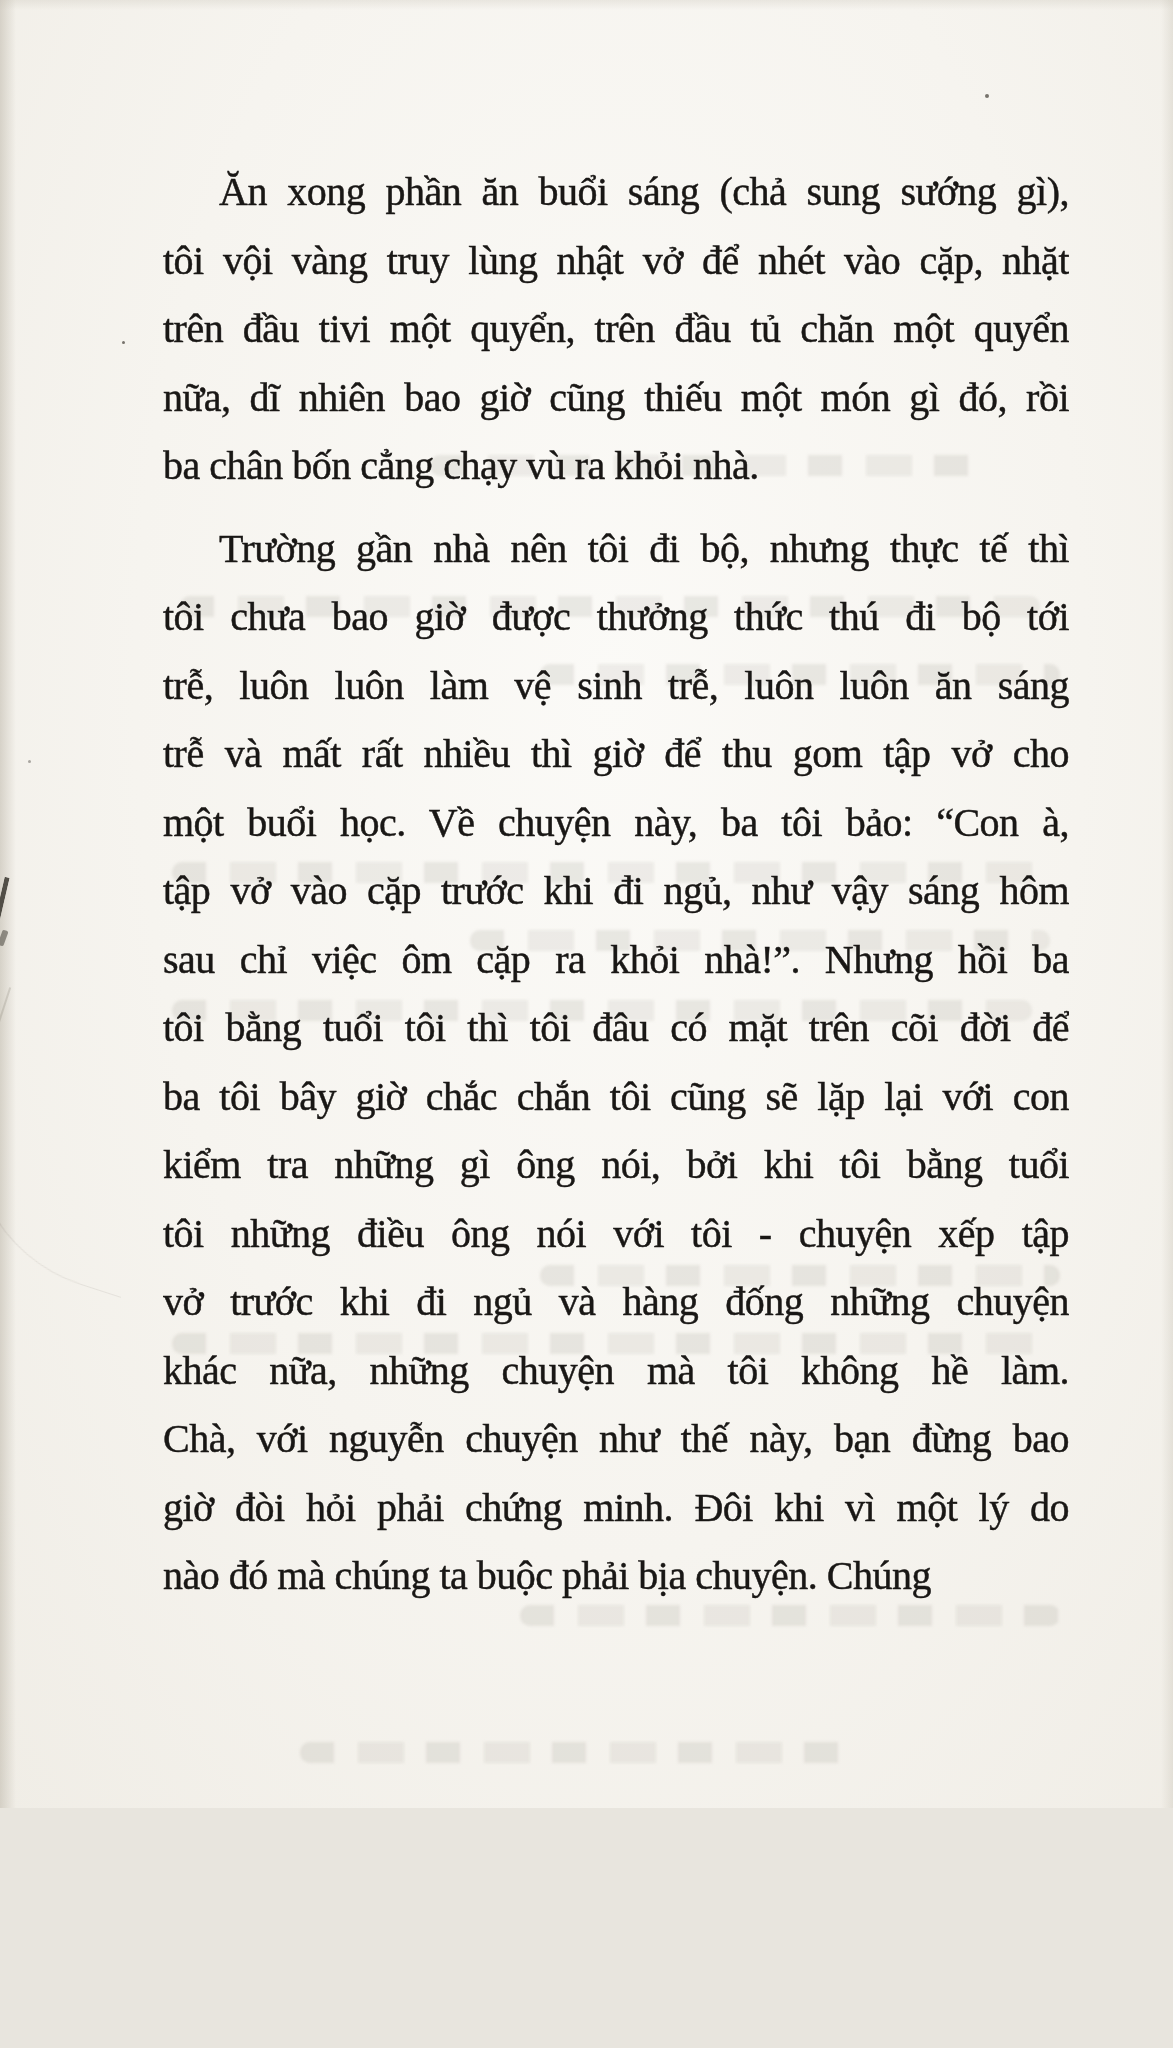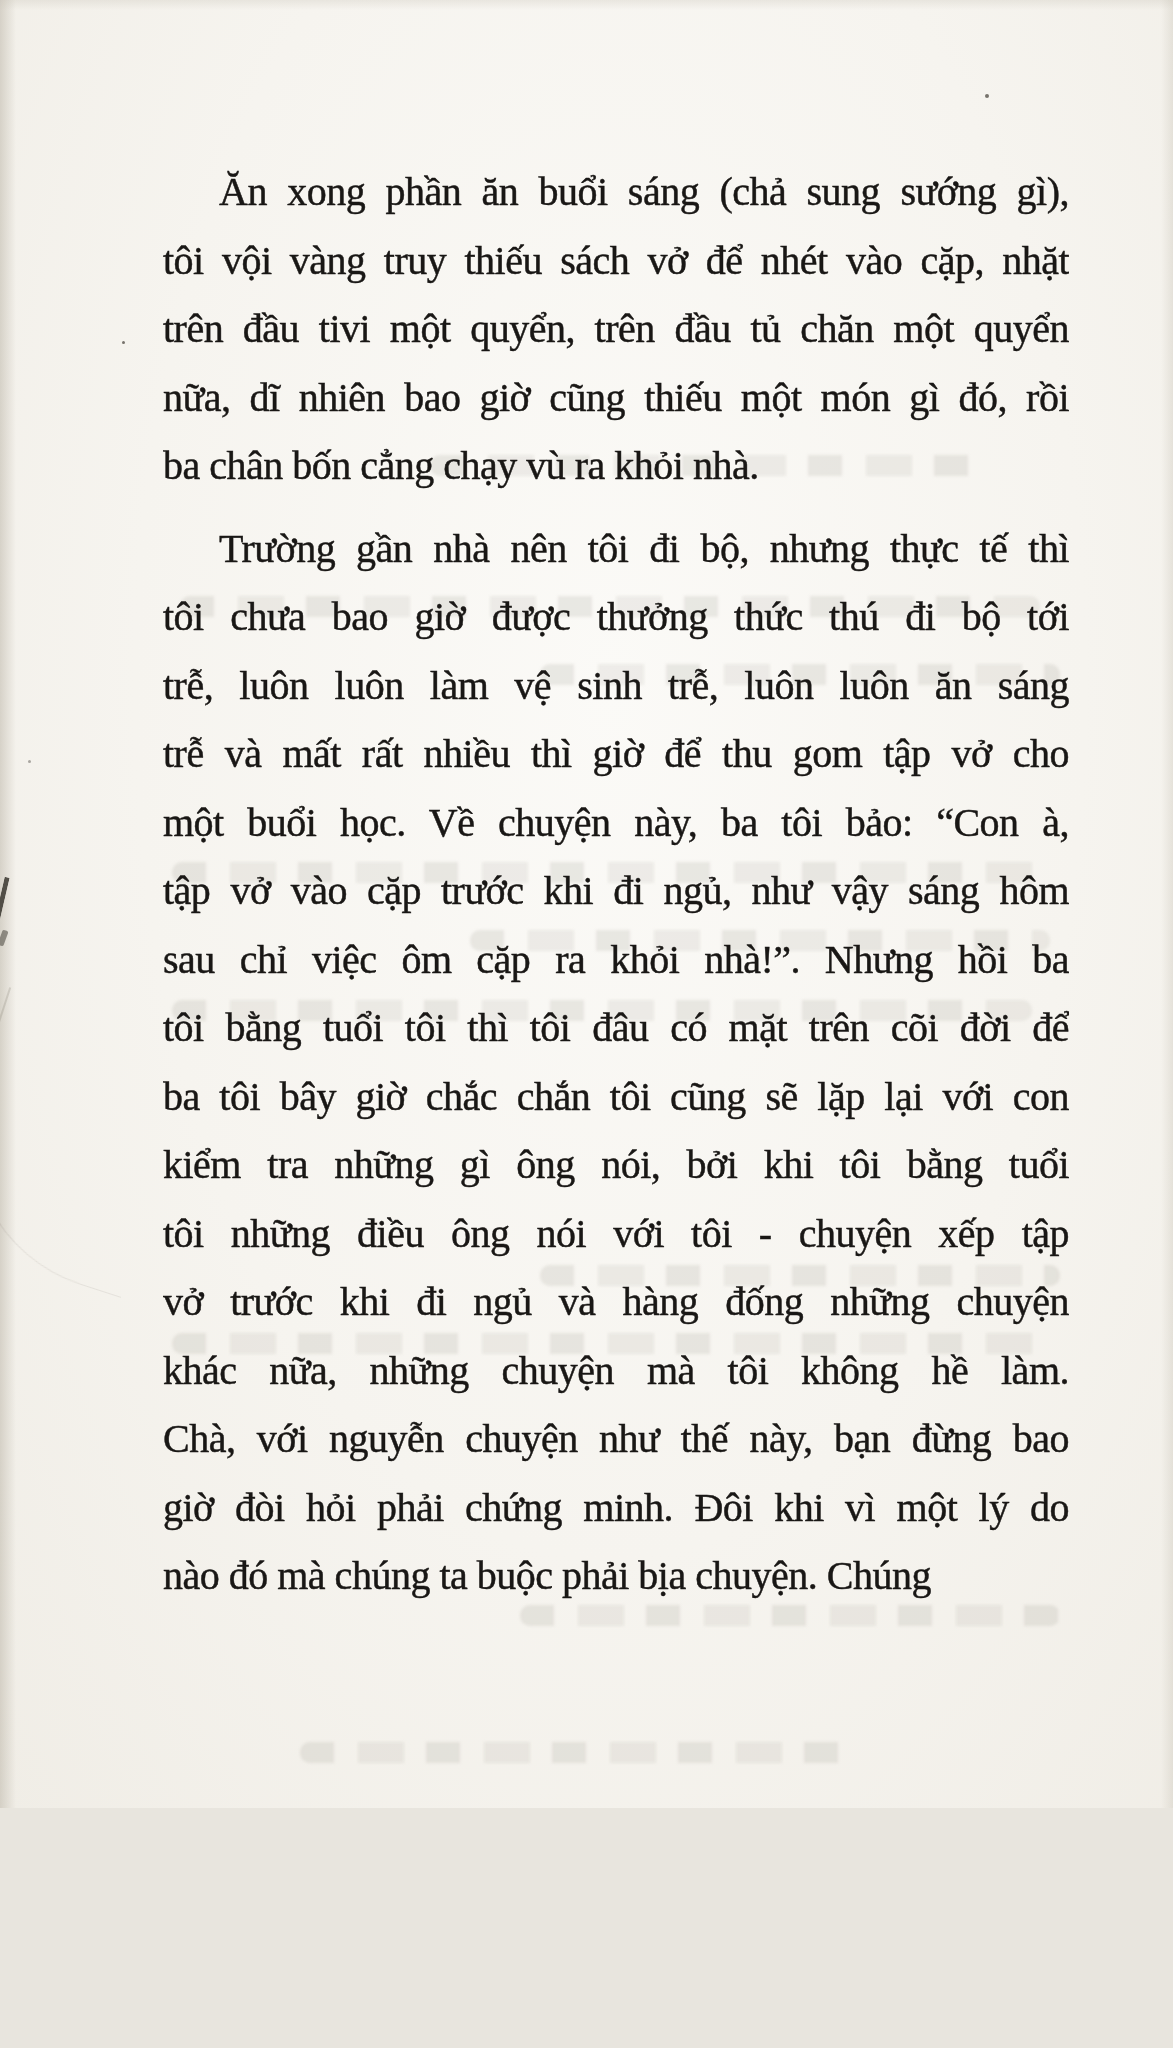--- a/index.html
+++ b/index.html
@@ -98,21 +98,21 @@
   <div class="ghost" style="left:172px;top:1000px;width:860px;"></div>
   <div class="ghost" style="left:540px;top:1265px;width:520px;"></div>
   <div class="ghost" style="left:172px;top:1333px;width:880px;"></div>
   <div class="ghost" style="left:520px;top:1605px;width:540px;"></div>
   <div class="ghost" style="left:300px;top:1742px;width:560px;"></div>
   <div class="ghost" style="left:700px;top:1926px;width:360px;height:16px;"></div>
 
   <div class="text-block">
     <div class="para">
       <div class="line indent">Ăn xong phần ăn buổi sáng (chả sung sướng gì),</div>
-      <div class="line">tôi vội vàng truy thiếu sách vở để nhét vào cặp, nhặt</div>
+      <div class="line">tôi vội vàng truy lùng nhật vở để nhét vào cặp, nhặt</div>
       <div class="line">trên đầu tivi một quyển, trên đầu tủ chăn một quyển</div>
       <div class="line">nữa, dĩ nhiên bao giờ cũng thiếu một món gì đó, rồi</div>
       <div class="line last">ba chân bốn cẳng chạy vù ra khỏi nhà.</div>
     </div>
     <div class="para">
       <div class="line indent">Trường gần nhà nên tôi đi bộ, nhưng thực tế thì</div>
       <div class="line">tôi chưa bao giờ được thưởng thức thú đi bộ tới</div>
       <div class="line">trễ, luôn luôn làm vệ sinh trễ, luôn luôn ăn sáng</div>
       <div class="line">trễ và mất rất nhiều thì giờ để thu gom tập vở cho</div>
       <div class="line">một buổi học. Về chuyện này, ba tôi bảo: “Con à,</div>

